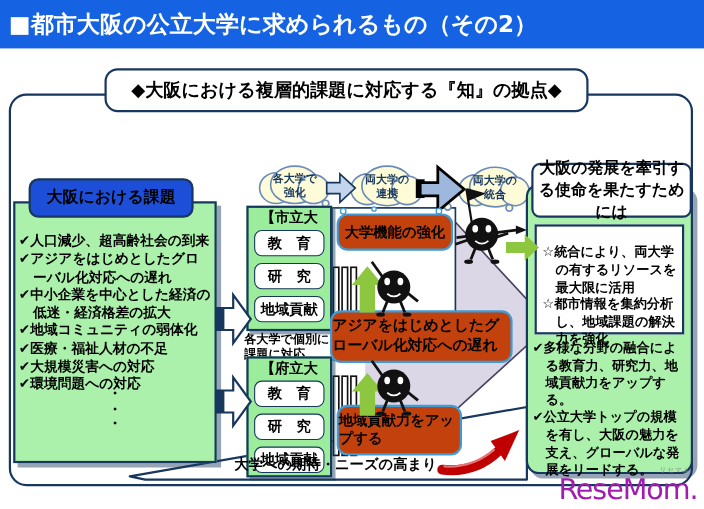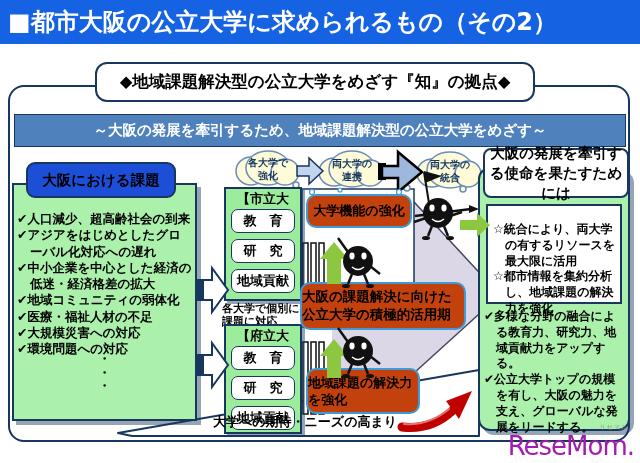--- a/index.html
+++ b/index.html
@@ -1,21 +1,21 @@
 <!DOCTYPE html>
 <html><head>
 <meta charset="utf-8">
 <style>
   html,body{margin:0;padding:0;background:#fff;}
   .slide{position:relative;width:640px;height:463px;overflow:hidden;background:#fff;
          font-family:"DejaVu Sans",sans-serif;color:#000;}
   .abs{position:absolute;box-sizing:border-box;}
   
   .header{left:0;top:0;width:640px;height:44px;background:#1563e2;color:#fff;
-          font-weight:bold;font-size:24px;line-height:44px;padding-left:8px;z-index:1;}
+          font-weight:bold;font-size:21px;line-height:44px;padding-left:8px;z-index:1;}
   
   .outer{left:8px;top:85px;width:622px;height:357px;border:2.5px solid #17375e;
          border-radius:16px;background:#fff;z-index:1;}
   .subtitle{left:95px;top:62px;width:440px;height:40px;background:#fff;border:2.5px solid #17375e;
             border-radius:12px;font-weight:bold;font-size:16.5px;text-align:center;line-height:36px;z-index:6;}
   .banner{left:14px;top:114px;width:612px;height:33px;background:#4f81bd;border:1.5px solid #17375e;
           color:#fff;font-weight:bold;font-size:14.5px;text-align:center;line-height:30px;z-index:3;}
   
   .svg-bg{left:0;top:0;z-index:2;pointer-events:none;}
   .svg-fg{left:0;top:0;z-index:4;pointer-events:none;}
@@ -67,22 +67,21 @@
   .logo{right:6px;bottom:2px;color:#a21caf;font-weight:normal;font-size:26px;letter-spacing:-1px;z-index:7;}
   .logo-ruby{right:12px;bottom:31px;color:#8c8c8c;font-size:6px;letter-spacing:1px;z-index:7;}
 </style>
 </head>
 <body>
 
 <div class="slide">
 
   <div class="abs header">■都市大阪の公立大学に求められるもの（その2）</div>
   <div class="abs outer"></div>
-  <div class="abs subtitle">◆地域課題解決型の公立大学をめざす『知』の拠点◆</div>
-  <div class="abs banner">～大阪の発展を牽引するため、地域課題解決型の公立大学をめざす～</div>
+  <div class="abs subtitle">◆大阪における複層的課題に対応する『知』の拠点◆</div>
 
   <svg class="abs svg-bg" width="640" height="463" viewBox="0 0 640 463">
 
     <polygon points="118,433 479,370 479,436 132,436" fill="#ffffff" stroke="#17375e" stroke-width="2" stroke-linejoin="round"></polygon>
 
     <polygon points="332,238 403,190 500,295 371,412 332,412" fill="#dcd7e6"></polygon>
     <polyline points="403,190 500,295 371,412" fill="none" stroke="#4a4460" stroke-width="1.5"></polyline>
 
     <rect x="302" y="189" width="112" height="104" fill="#ffffff" stroke="#17375e" stroke-width="1.5"></rect>
 
@@ -148,22 +147,22 @@
   </div>
   <div class="abs indiv-note">各大学で個別に課題に対応</div>
   <div class="abs uni-box uni-pref">
     <div class="uni-name">【府立大学】</div>
     <div class="pill p1">教　育</div>
     <div class="pill p2">研　究</div>
     <div class="pill p3">地域貢献</div>
   </div>
 
   <div class="abs phase phase1">大学機能の強化</div>
-  <div class="abs phase phase2">大阪の課題解決に向けた公立大学の積極的活用期</div>
-  <div class="abs phase phase3">地域課題の解決力を強化</div>
+  <div class="abs phase phase2">アジアをはじめとしたグローバル化対応への遅れ</div>
+  <div class="abs phase phase3">地域貢献力をアップする</div>
 
   <div class="abs cloud-label cl1">各大学で
 強化</div>
   <div class="abs cloud-label cl2">両大学の
 連携</div>
   <div class="abs cloud-label cl3">両大学の
 統合</div>
 
   <div class="abs mission-panel"></div>
   <div class="abs mission-title">大阪の発展を牽引する使命を果たすためには</div>

